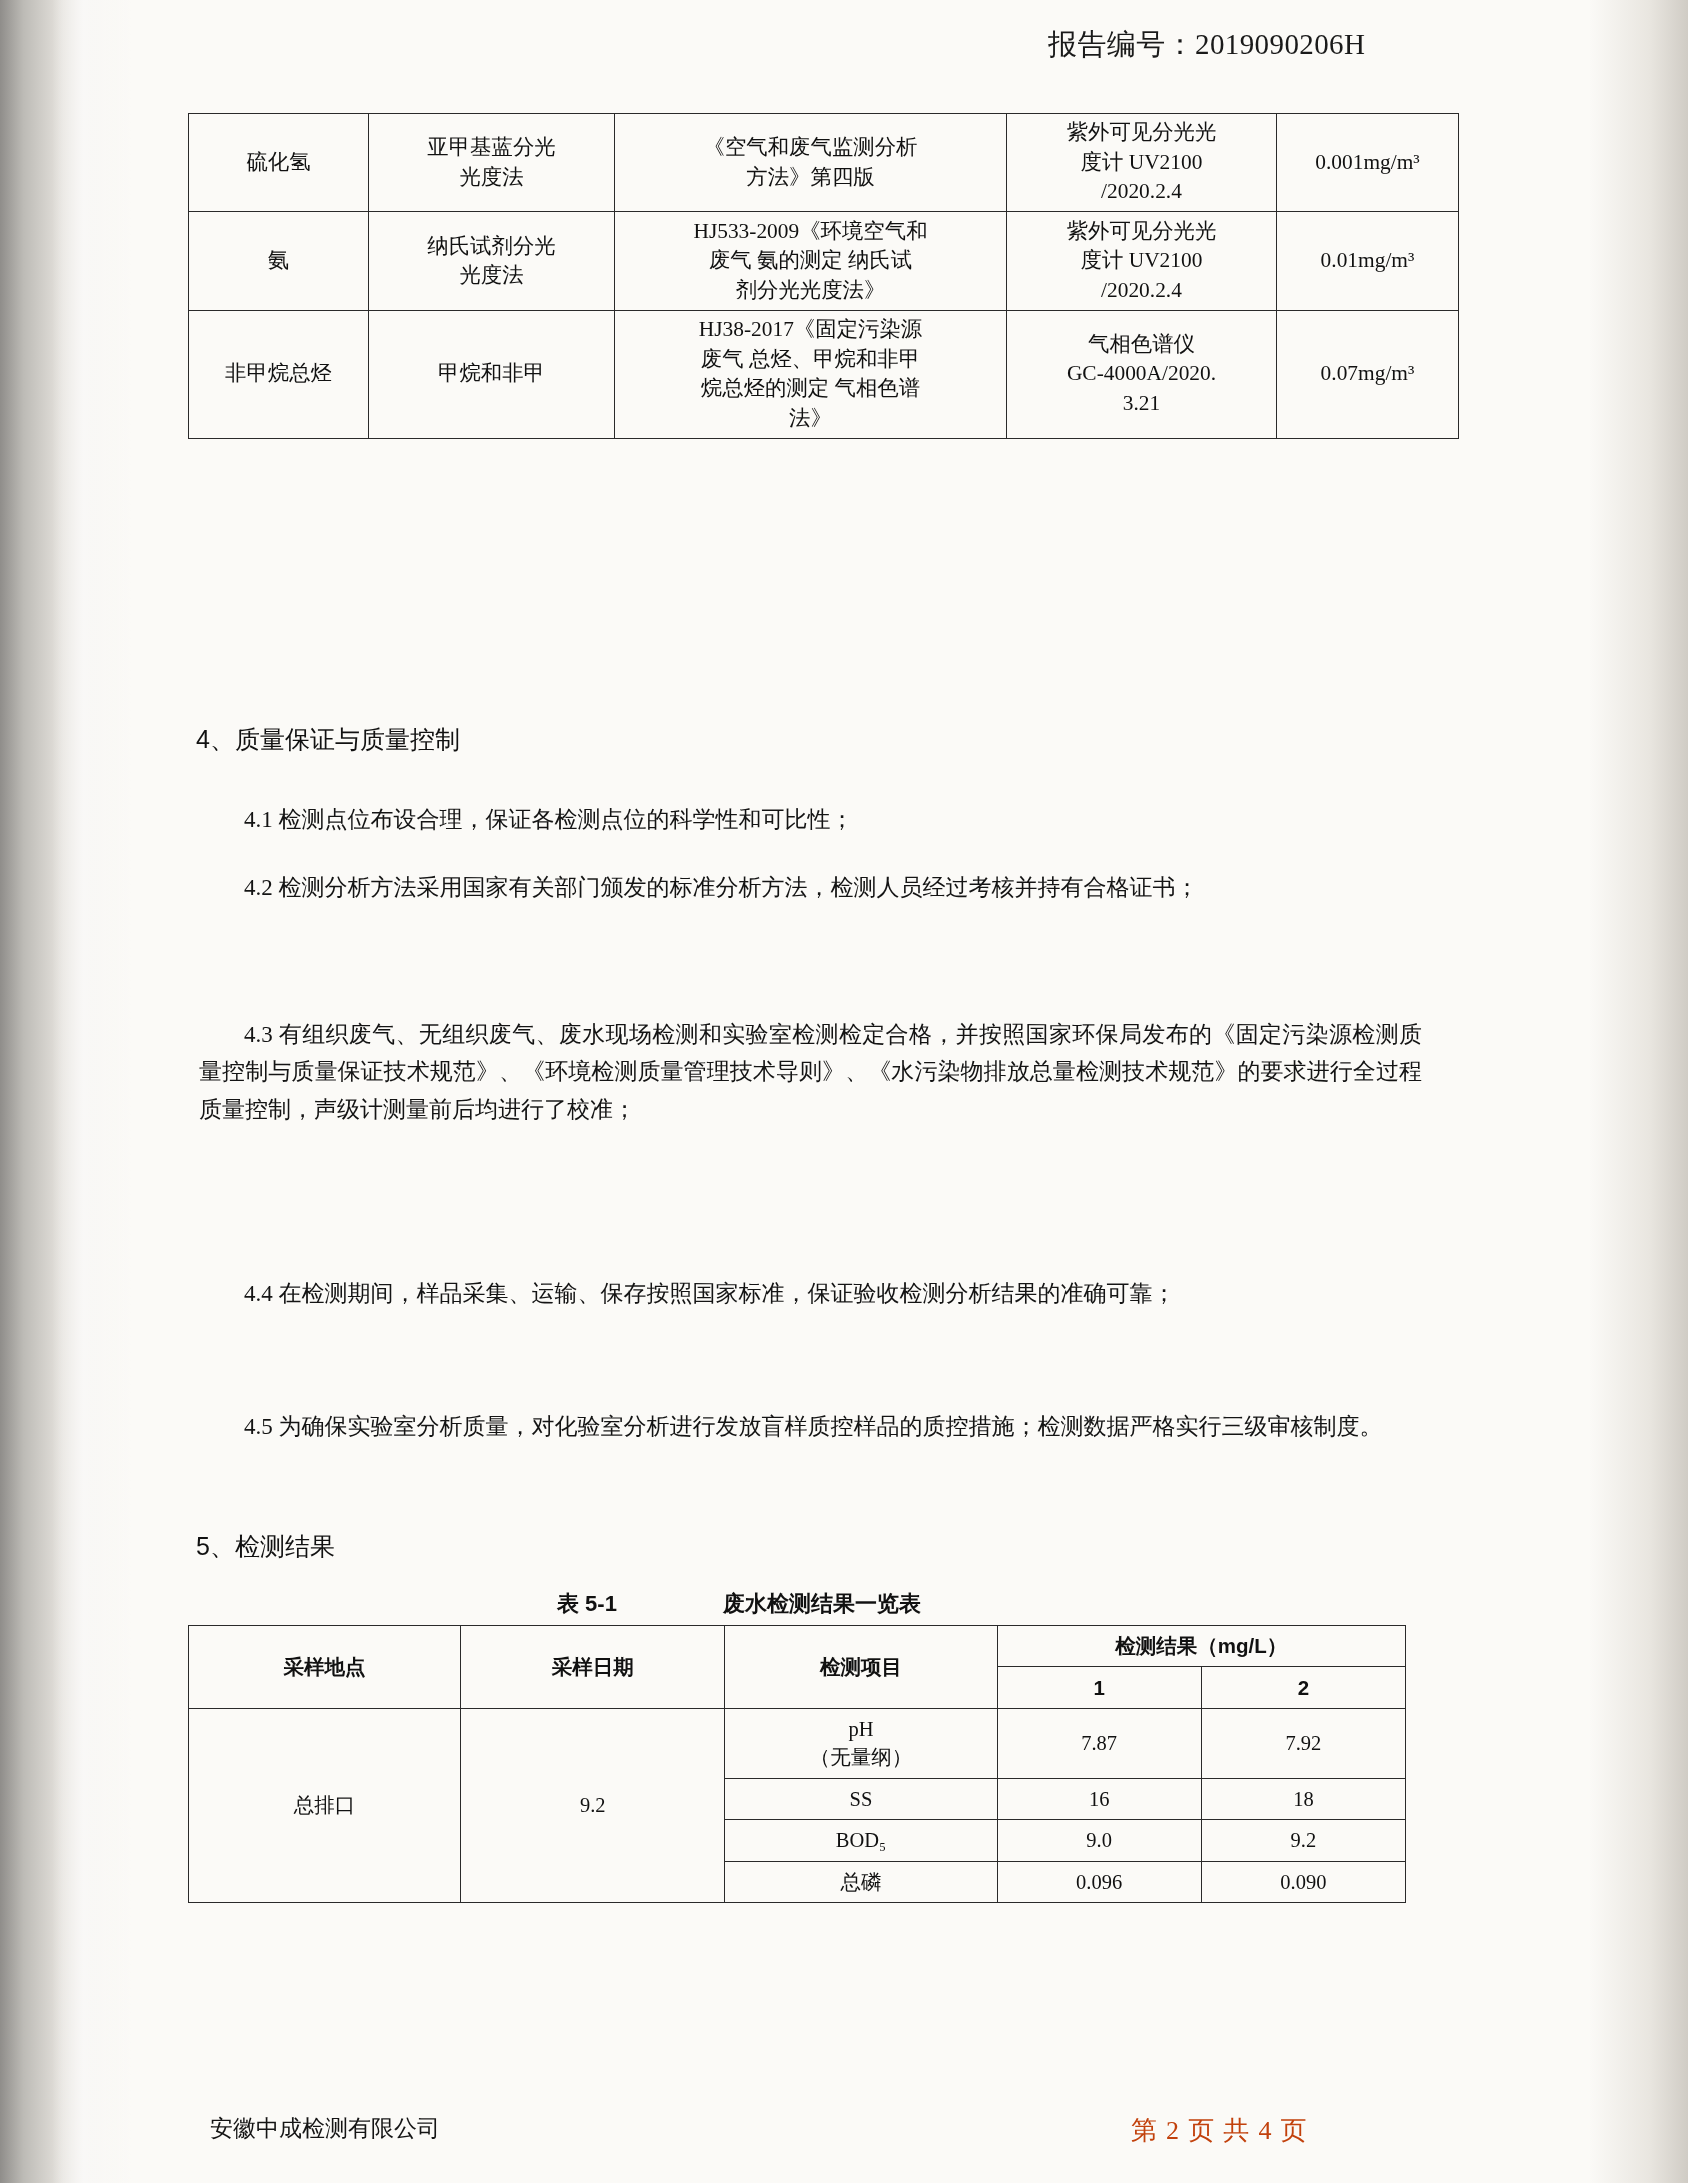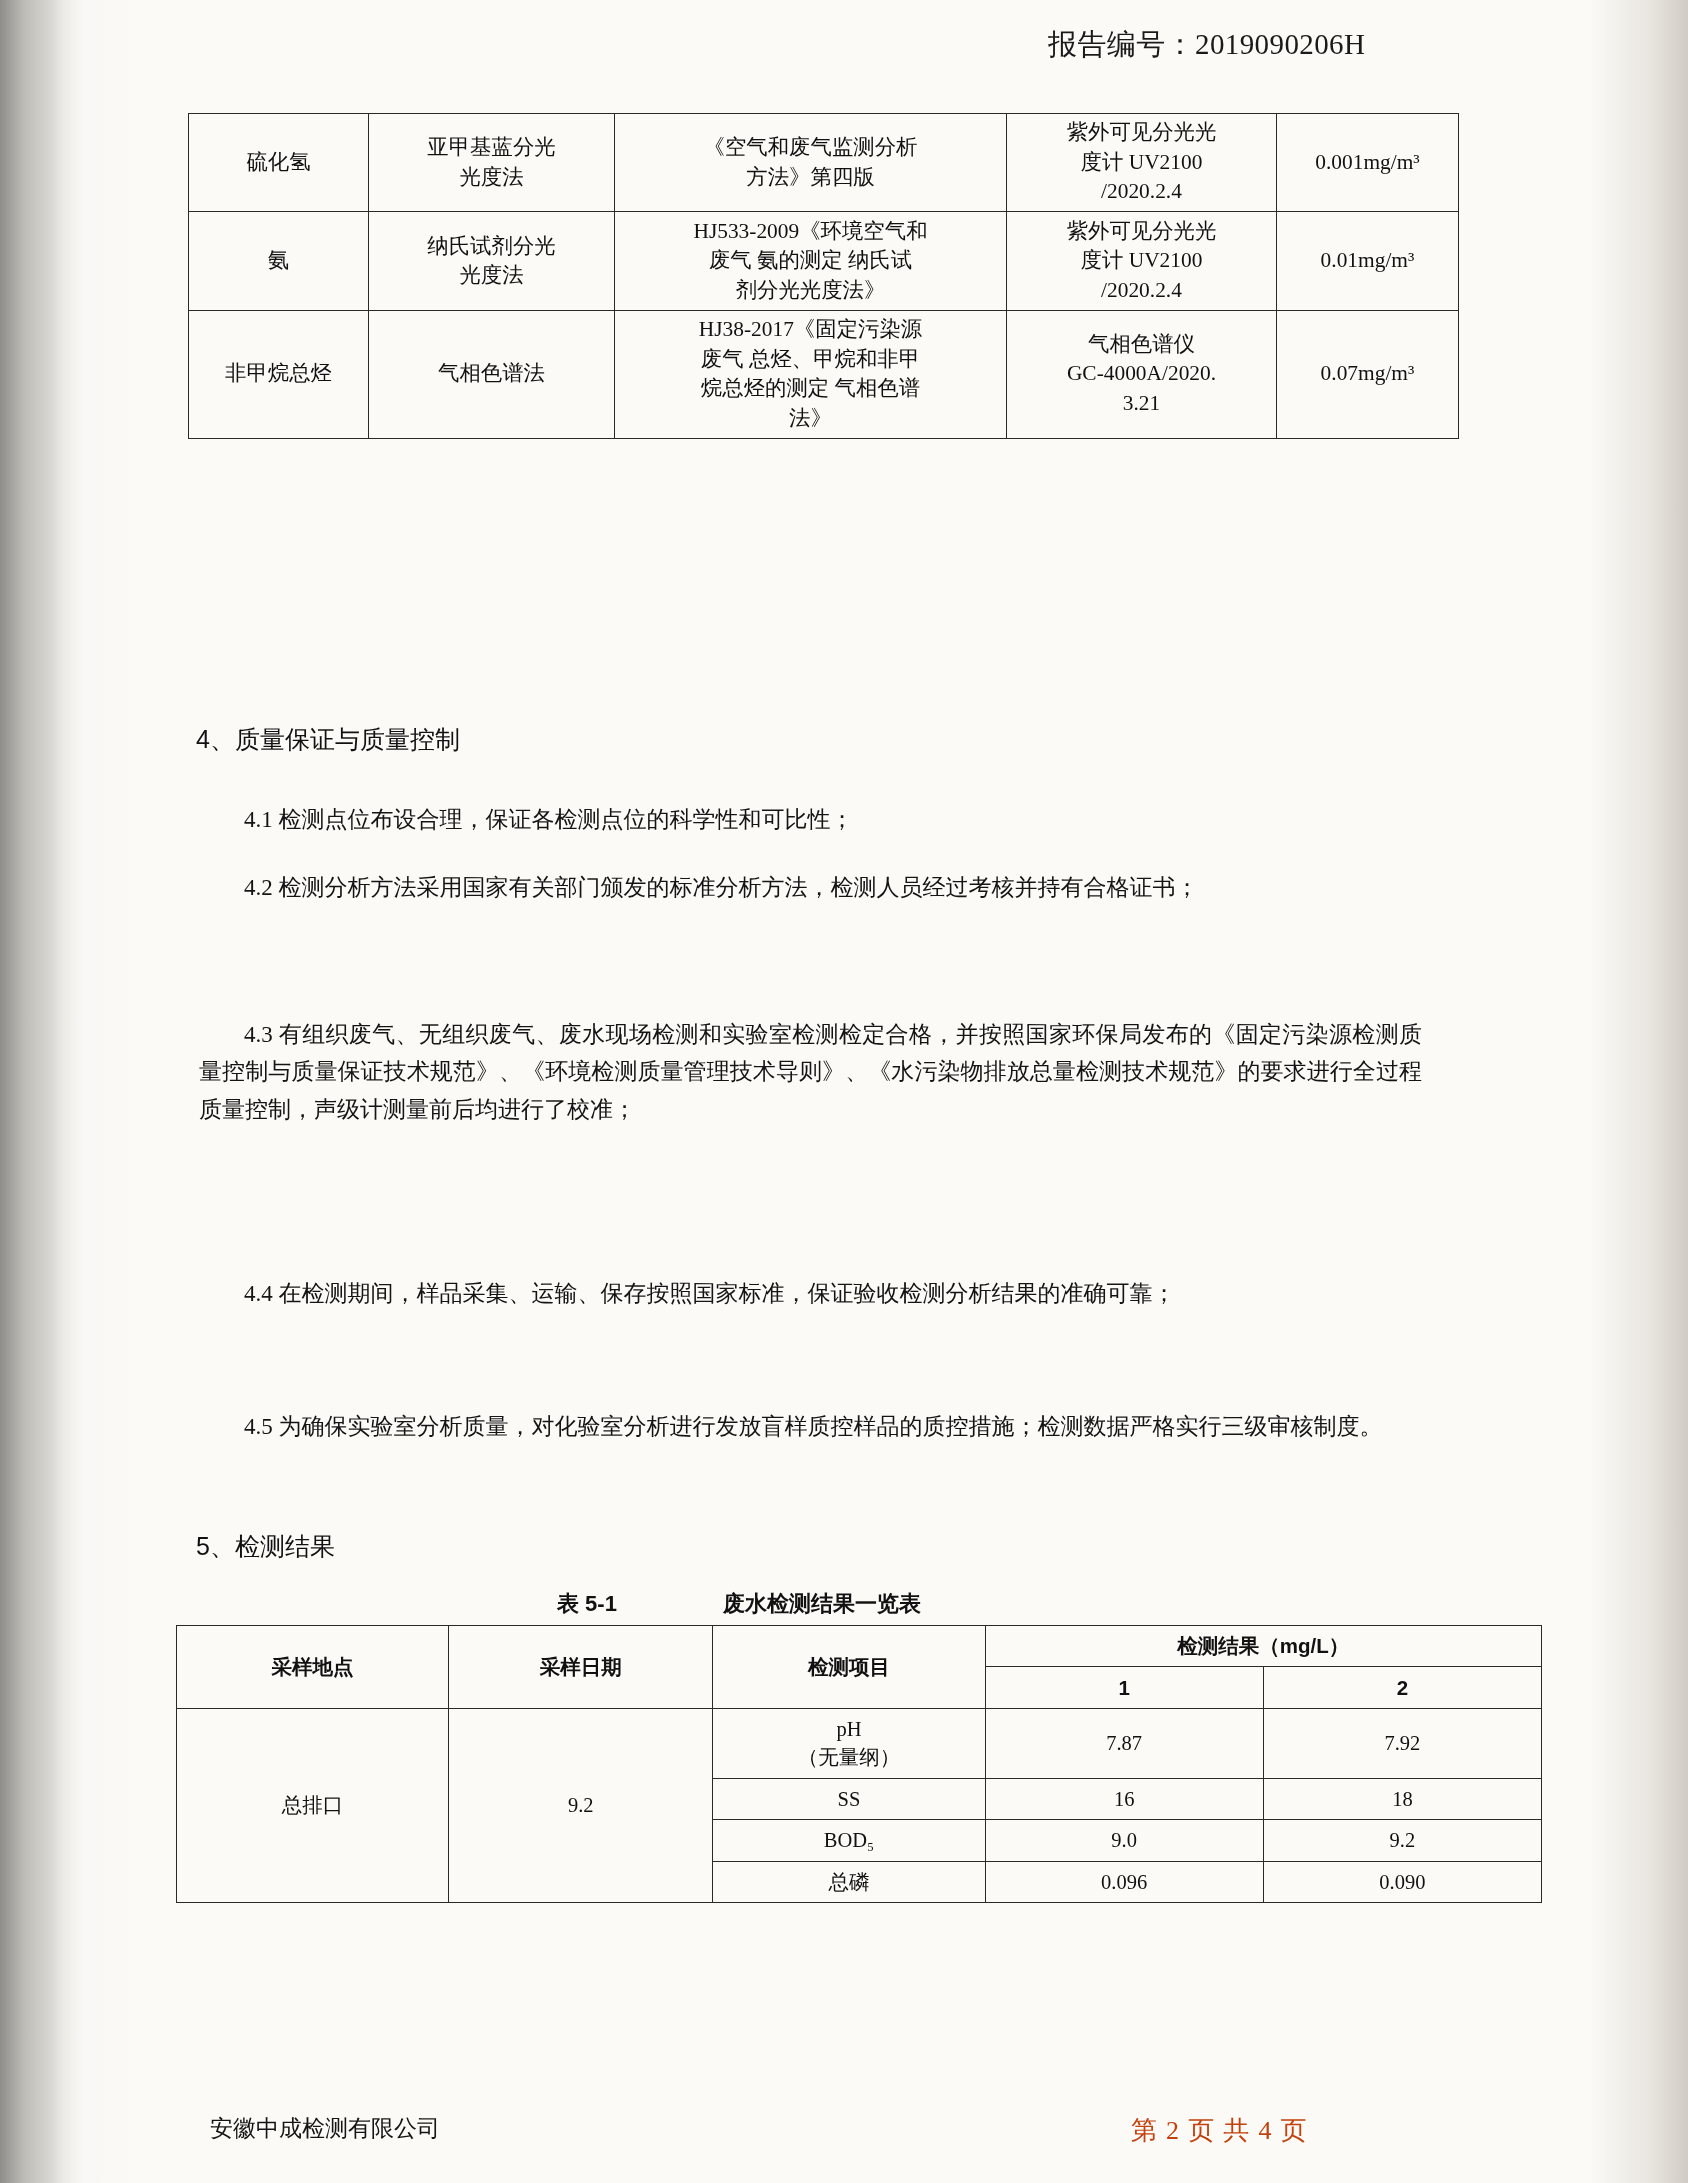--- a/index.html
+++ b/index.html
@@ -105,23 +105,23 @@
     font-family: "Liberation Sans", "DejaVu Sans", sans-serif;
     font-weight: bold;
     font-size: 22px;
     color: #111;
     white-space: nowrap;
   }
 
   
   #result-table {
     position: absolute;
-    left: 176px;
+    left: 188px;
     top: 1625px;
-    width: 1366px;
+    width: 1218px;
     border-radius: 11px;
   }
   #result-table td {
     font-size: 20.5px;
     padding: 6.1px 2.6px;
   }
   #result-table td.hdr {
     font-family: "Liberation Sans", "DejaVu Sans", sans-serif;
     font-weight: bold;
   }
@@ -210,21 +210,21 @@
           <td class="c4">
             <span class="cellline">紫外可见分光光</span>
             <span class="cellline">度计 UV2100</span>
             <span class="cellline">/2020.2.4</span>
           </td>
           <td class="c5">0.01mg/m³</td>
         </tr>
         <tr>
           <td class="c1">非甲烷总烃</td>
           <td class="c2">
-            <span class="cellline">气相色谱法</span>
+            <span class="cellline">甲烷和非甲</span>
           </td>
           <td class="c3">
             <span class="cellline">HJ38-2017《固定污染源</span>
             <span class="cellline">废气 总烃、甲烷和非甲</span>
             <span class="cellline">烷总烃的测定 气相色谱</span>
             <span class="cellline">法》</span>
           </td>
           <td class="c4">
             <span class="cellline">气相色谱仪</span>
             <span class="cellline">GC-4000A/2020.</span>

